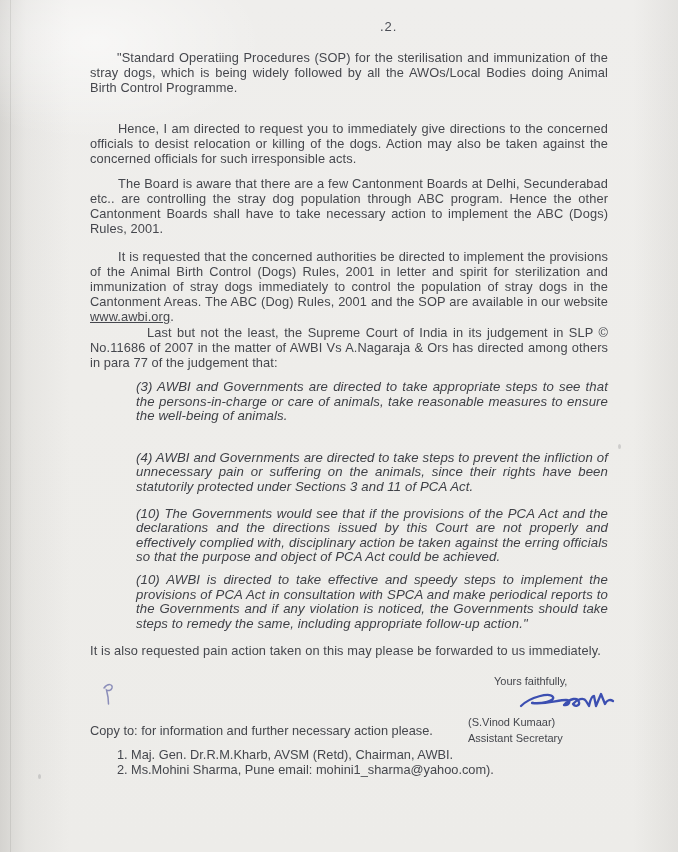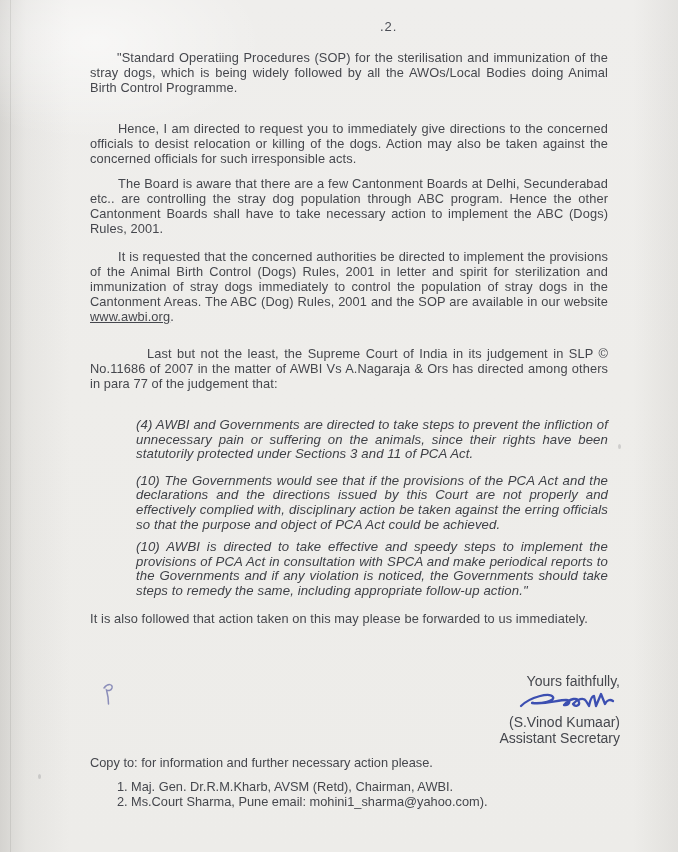--- a/index.html
+++ b/index.html
@@ -40,21 +40,21 @@
     letter-spacing: 0.1px;
     text-align: justify;
     color: var(--ink);
   }
   .content p { text-align: justify; }
 
   .p-sop       { margin-top: 0;    text-indent: 27px; }
   .p-hence     { margin-top: 26px;  text-indent: 28px; }
   .p-board     { margin-top: 10px; text-indent: 28px; }
   .p-requested { margin-top: 13px;  text-indent: 28px; }
-  .p-supreme   { margin-top: 22px;  text-indent: 57px; }
+  .p-supreme   { margin-top: 1px;  text-indent: 57px; }
   .p-action    { margin-top: 12px; text-indent: 0; }
 
   .quote {
     margin-left: 46px;
     font-style: italic;
     font-size: 13.2px;
     line-height: 14.6px;
     text-align: justify;
     color: #3f4147;
   }
@@ -64,28 +64,28 @@
   .q12 { margin-top: 8px; }
 
   .website-link {
     color: var(--ink);
     text-decoration: underline;
     cursor: pointer;
   }
 
   .sig-block {
     position: absolute; top: 674px; left: 468px; width: 152px;
-    text-align: right; font-size: 14px; line-height: 15px;
+    text-align: left; font-size: 11px; line-height: 15px;
   }
   .sig-valediction { padding-left: 26px; }
   .sig-scribble-wrap { height: 26px; margin-top: -1px; text-align: right; padding-right: 4px; }
   .sig-name, .sig-title { line-height: 16px; }
 
   .copy-block {
-    position: absolute; left: 90px; top: 756px; width: 500px;
+    position: absolute; left: 90px; top: 724px; width: 500px;
     font-size: 12.8px; line-height: 14px; text-align: left;
   }
   .copy-list { margin-top: 10px; }
   .copy-row { display: flex; line-height: 14.5px; }
   .copy-num { width: 41px; padding-left: 27px; flex: 0 0 41px; }
 
   .ink-tick { position: absolute; left: 100px; top: 681px; }
 
   .speck { position: absolute; background: rgba(110,110,115,0.25); border-radius: 50%; }
 </style>
@@ -102,25 +102,26 @@
 
     <p class="p-hence">Hence, I am directed to request you to immediately give directions to the concerned officials to desist relocation or killing of the dogs. Action may also be taken against the concerned officials for such irresponsible acts.</p>
 
     <p class="p-board">The Board is aware that there are a few Cantonment Boards at Delhi, Secunderabad etc.. are controlling the stray dog population through ABC program. Hence the other Cantonment Boards shall have to take necessary action to implement the ABC (Dogs) Rules, 2001.</p>
 
     <p class="p-requested"><span>It is requested that the concerned authorities be directed to implement the provisions of the Animal Birth Control (Dogs) Rules, 2001 in letter and spirit for sterilization and immunization of stray dogs immediately to control the population of stray dogs in the Cantonment Areas. The ABC (Dog) Rules, 2001 and the SOP are available in our website</span>
       <a class="website-link">www.awbi.org</a><span>.</span></p>
 
     <p class="p-supreme">Last but not the least, the Supreme Court of India in its judgement in SLP © No.11686 of 2007 in the matter of AWBI Vs A.Nagaraja &amp; Ors has directed among others in para 77 of the judgement that:</p>
 
+    <p class="quote q3">(3) AWBI and Governments are directed to take appropriate steps to see that the persons-in-charge or care of animals, take reasonable measures to ensure the well-being of animals.</p>
     <p class="quote q4">(4) AWBI and Governments are directed to take steps to prevent the infliction of unnecessary pain or suffering on the animals, since their rights have been statutorily protected under Sections 3 and 11 of PCA Act.</p>
     <p class="quote q10">(10) The Governments would see that if the provisions of the PCA Act and the declarations and the directions issued by this Court are not properly and effectively complied with, disciplinary action be taken against the erring officials so that the purpose and object of PCA Act could be achieved.</p>
     <p class="quote q12">(10) AWBI is directed to take effective and speedy steps to implement the provisions of PCA Act in consultation with SPCA and make periodical reports to the Governments and if any violation is noticed, the Governments should take steps to remedy the same, including appropriate follow-up action."</p>
 
-    <p class="p-action">It is also followed that action taken on this may please be forwarded to us immediately.</p>
+    <p class="p-action">It is also requested pain action taken on this may please be forwarded to us immediately.</p>
   </div>
 
   <div class="ink-tick">
     <svg width="18" height="28" viewBox="0 0 18 28">
       <path d="M4,7 C8,2 13,3 12,7 C11,10 8,10 6.5,9 L8,16 L8.5,23" stroke="#6a6da8" stroke-width="1.5" fill="none" stroke-linecap="round" opacity="0.75"></path>
     </svg>
   </div>
 
   <div class="sig-block">
     <div class="sig-valediction">Yours faithfully,</div>
@@ -135,20 +136,20 @@
 
   <div class="copy-block">
     <div>Copy to: for information and further necessary action please.</div>
     <div class="copy-list">
       <div class="copy-row">
         <span class="copy-num">1.</span>
         <span class="copy-text">Maj. Gen. Dr.R.M.Kharb, AVSM (Retd), Chairman, AWBI.</span>
       </div>
       <div class="copy-row">
         <span class="copy-num">2.</span>
-        <span class="copy-text">Ms.Court Sharma, Pune email: mohini1_sharma@yahoo.com).</span>
+        <span class="copy-text">Ms.Mohini Sharma, Pune email: mohini1_sharma@yahoo.com).</span>
       </div>
     </div>
   </div>
 
   <div class="speck" style="left:618px; top:444px; width:3px; height:5px;"></div>
   <div class="speck" style="left:38px;  top:774px; width:3px; height:5px;"></div>
 </div>
 
 </body></html>

